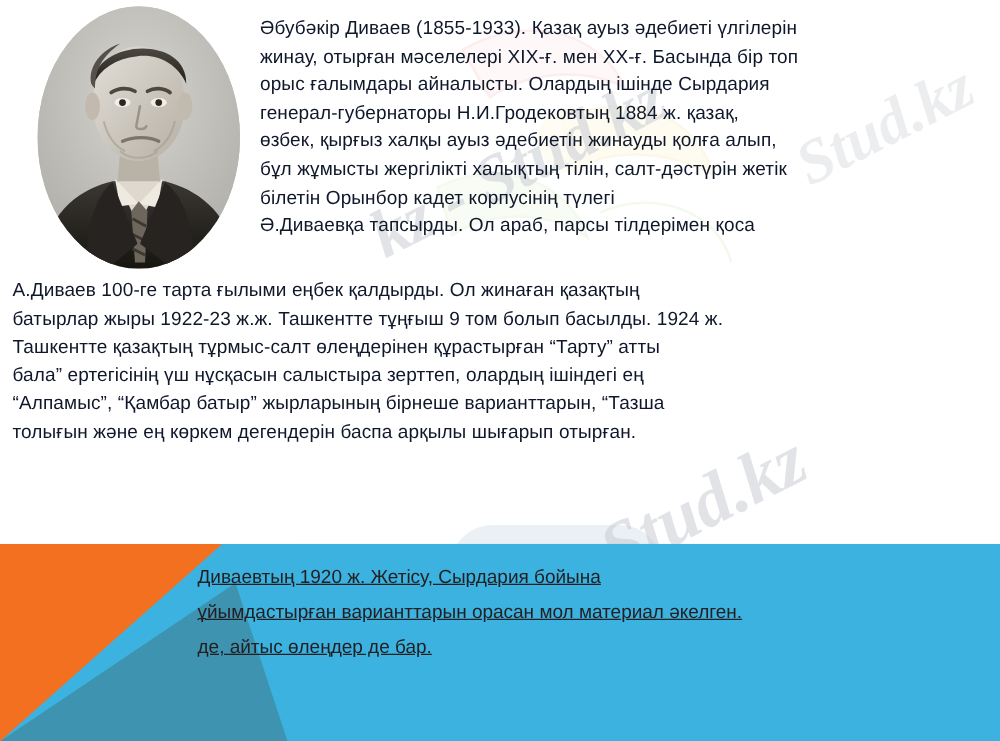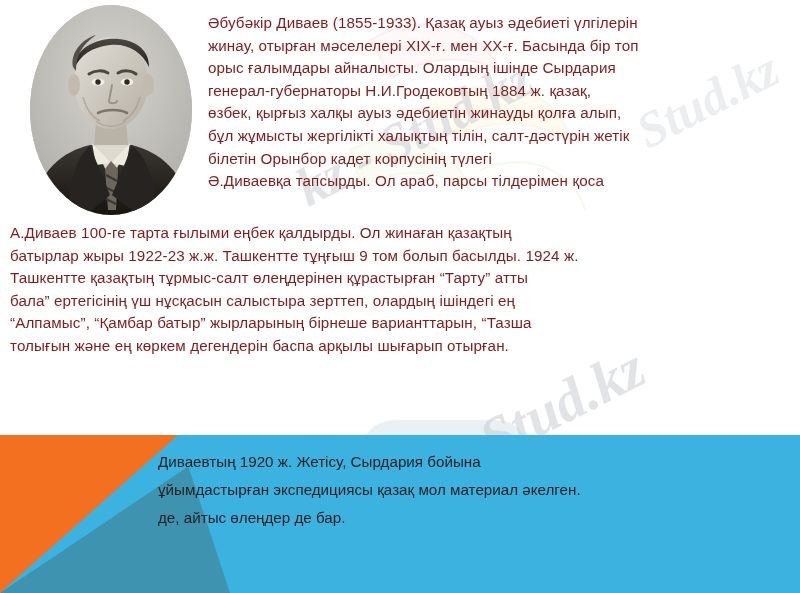--- a/index.html
+++ b/index.html
@@ -60,30 +60,31 @@
   }
   .portrait svg{display:block;width:100%;height:100%;}
 
   
   .txt{
     position:absolute;z-index:4;
     font-size:15.2px;
     line-height:22.6px;
     letter-spacing:.1px;
   }
-  .txt-red{color:#7f1d1d;}
+  .txt-red{color:#0f172a;}
   .block-a{left:208px;top:12px;width:586px;}
   .block-b{left:10px;top:222px;width:782px;}
 
   .bottom-text{
     position:absolute;z-index:6;
     left:158px;top:448px;width:640px;
     color:#231f20;
     font-size:15.2px;
     line-height:28px;
+    text-decoration:underline;
   }
 
   
   .band{
     position:absolute;left:0;top:435px;
     width:800px;height:158px;
     z-index:2;overflow:hidden;
   }
   .band svg{display:block;width:800px;height:158px;}
 </style>
@@ -201,17 +202,17 @@
     <svg viewBox="0 0 800 158">
       <rect x="0" y="0" width="800" height="158" fill="#3bb2e0"></rect>
       <polygon points="0,158 235,0 800,0 800,158" fill="#3e93b0"></polygon>
       <polygon points="0,0 178,0 0,158" fill="#f37021"></polygon>
       <polygon points="178,0 800,0 800,158 230,158" fill="#3bb2e0"></polygon>
     </svg>
   </div>
 
   <div class="bottom-text">
     <div>Диваевтың 1920 ж. Жетісу, Сырдария бойына</div>
-    <div>ұйымдастырған экспедициясы қазақ мол материал әкелген.</div>
+    <div>ұйымдастырған варианттарын орасан мол материал әкелген.</div>
     <div>де, айтыс өлеңдер де бар.</div>
   </div>
 
 </div>
 
 </body></html>

